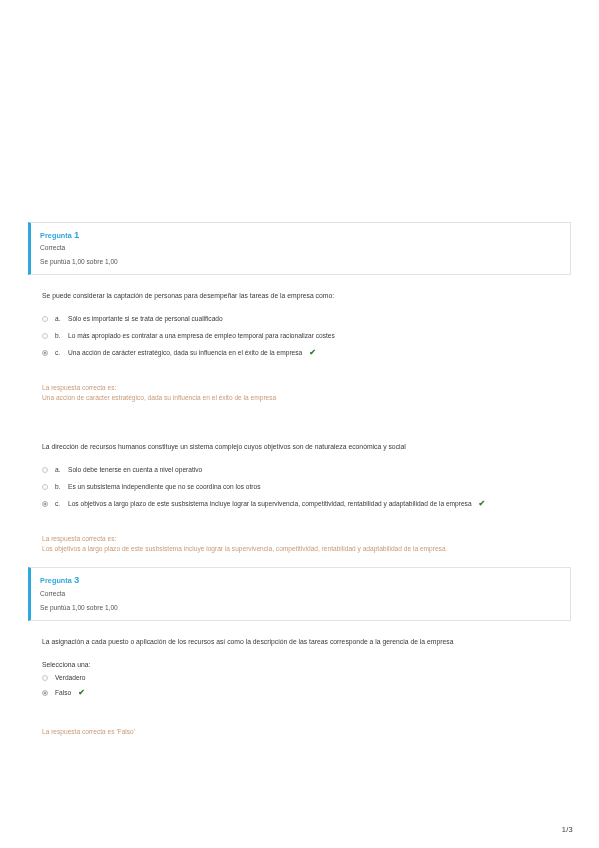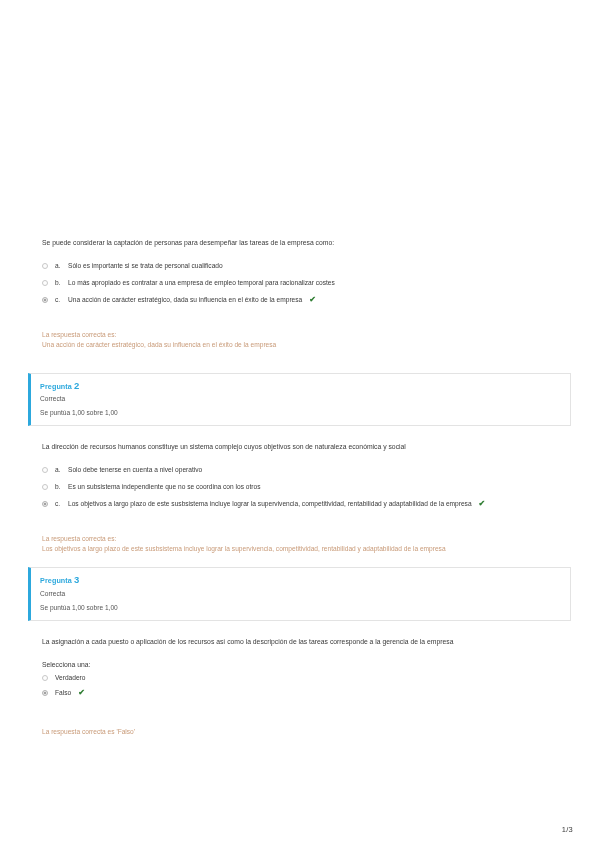--- a/index.html
+++ b/index.html
@@ -184,20 +184,28 @@
   }
 </style>
 </head>
 <body>
 
 <div class="page">
 
   <div class="content">
 
     <div class="question-block">
+      <div class="q-info">
+        <div class="q-no">
+          <span>Pregunta</span>
+          <span class="q-no-num">1</span>
+        </div>
+        <div class="q-state">Correcta</div>
+        <div class="q-grade">Se puntúa 1,00 sobre 1,00</div>
+      </div>
 
       <div class="q-body">
         <div class="q-text">Se puede considerar la captación de personas para desempeñar las tareas de la empresa como:</div>
 
         <div class="answers">
           <div class="answer-row">
             <span class="radio"></span>
             <span class="ans-letter">a.</span>
             <span class="ans-text">Sólo es importante si se trata de personal cualificado</span>
           </div>
@@ -215,28 +223,20 @@
         </div>
       </div>
 
       <div class="feedback">
         <div class="feedback-line">La respuesta correcta es:</div>
         <div class="feedback-line">Una acción de carácter estratégico, dada su influencia en el éxito de la empresa</div>
       </div>
     </div>
 
     <div class="question-block" style="margin-top:23px;">
-      <div class="q-info">
-        <div class="q-no">
-          <span>Pregunta</span>
-          <span class="q-no-num">2</span>
-        </div>
-        <div class="q-state">Correcta</div>
-        <div class="q-grade">Se puntúa 1,00 sobre 1,00</div>
-      </div>
 
       <div class="q-body">
         <div class="q-text">La dirección de recursos humanos constituye un sistema complejo cuyos objetivos son de naturaleza económica y social</div>
 
         <div class="answers">
           <div class="answer-row">
             <span class="radio"></span>
             <span class="ans-letter">a.</span>
             <span class="ans-text">Solo debe tenerse en cuenta a nivel operativo</span>
           </div>

